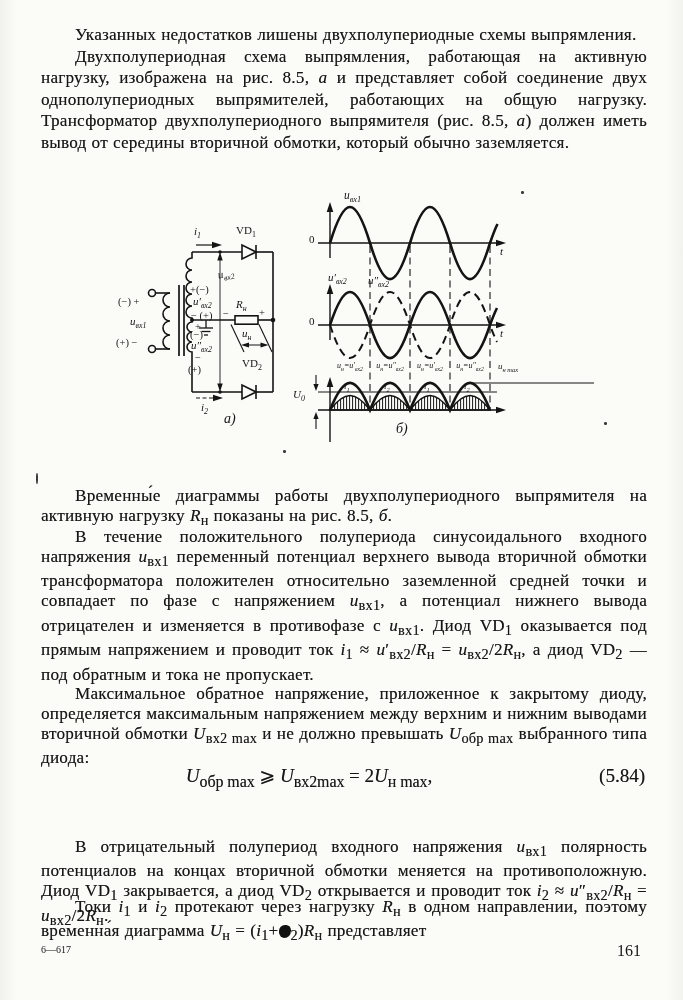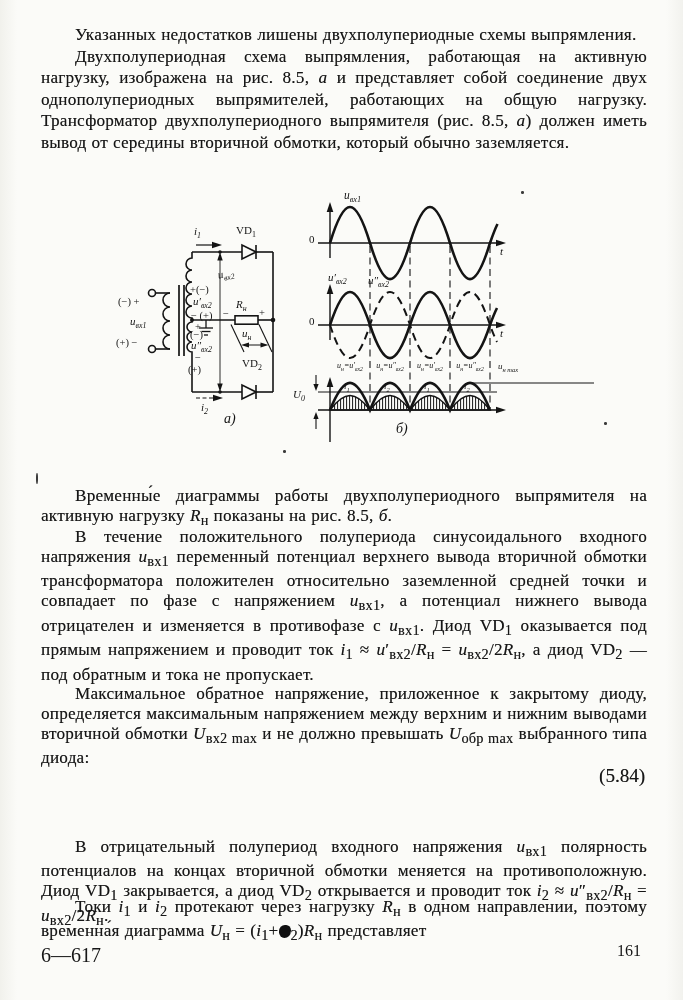--- a/index.html
+++ b/index.html
@@ -18,21 +18,21 @@
   .tb-top{line-height:21.6px;}
   .tb p{margin:0; text-indent:34px;}
   .tb p.noindent{text-indent:0;}
   .caption{
     position:absolute; top:451px; left:0; width:683px; text-align:center;
     font-size:16.5px; letter-spacing:1px; text-shadow:.25px 0 .2px rgba(10,10,10,.5);
   }
   .formula-row{position:absolute; top:764px; left:41px; width:606px; height:28px; font-size:19px;}
   .formula-body{position:absolute; left:0; right:70px; text-align:center; text-shadow:.25px 0 .2px rgba(10,10,10,.5);}
   .formula-num{position:absolute; right:2px; top:1px; text-shadow:.25px 0 .2px rgba(10,10,10,.5);}
-  .sig{position:absolute; left:41px; top:944px; font-size:20px;}
+  .sig{position:absolute; left:41px; top:944px; font-size:10px;}
   .pageno{position:absolute; right:42px; top:942px; font-size:16px;}
   .fig{position:absolute; left:100px; top:190px; width:512px; height:264px;}
   .fig svg{position:absolute; left:0; top:0;}
   .fl{
     position:absolute; white-space:nowrap; font-style:italic;
     font-size:11px; line-height:11px; color:#131313;
   }
   .fl sub{font-size:.72em; letter-spacing:0;}
   .up{font-style:normal;}
   .sm{font-size:8px; line-height:8px;}
@@ -223,20 +223,21 @@
     <p>Временны́е диаграммы работы двухполупериодного выпрямителя на активную нагрузку <i>R</i><sub>н</sub> показаны на рис. 8.5, <i>б</i>.</p>
   </div>
   <div class="tb" style="top:527px;">
     <p>В течение положительного полупериода синусоидального входного напряжения <i>u</i><sub>вх1</sub> переменный потенциал верхнего вывода вторичной обмотки трансформатора положителен относительно заземленной средней точки и совпадает по фазе с напряжением <i>u</i><sub>вх1</sub>, а потенциал нижнего вывода отрицателен и изменяется в противофазе с <i>u</i><sub>вх1</sub>. Диод VD<sub>1</sub> оказывается под прямым напряжением и проводит ток <i>i</i><sub>1</sub> ≈ <i>u</i>′<sub>вх2</sub>/<i>R</i><sub>н</sub> = <i>u</i><sub>вх2</sub>/2<i>R</i><sub>н</sub>, а диод VD<sub>2</sub> — под обратным и тока не пропускает.</p>
   </div>
   <div class="tb" style="top:684px;">
     <p>Максимальное обратное напряжение, приложенное к закрытому диоду, определяется максимальным  напряжением  между верхним и нижним выводами вторичной обмотки <i>U</i><sub>вх2 max</sub> и не должно превышать <i>U</i><sub>обр max</sub> выбранного типа диода:</p>
   </div>
 
   <div class="formula-row">
+    <div class="formula-body"><i>U</i><sub>обр max</sub> ⩾ <i>U</i><sub>вх2max</sub> = 2<i>U</i><sub>н max</sub>,</div>
     <div class="formula-num">(5.84)</div>
   </div>
 
   <div class="tb" style="top:817px;margin-top:20px;">
     <p>В отрицательный полупериод входного напряжения <i>u</i><sub>вх1</sub> полярность потенциалов на концах вторичной обмотки меняется на противоположную. Диод VD<sub>1</sub> закрывается, а диод VD<sub>2</sub> открывается и проводит ток <i>i</i><sub>2</sub> ≈ <i>u</i>″<sub>вх2</sub>/<i>R</i><sub>н</sub> = <i>u</i><sub>вх2</sub>/2<i>R</i><sub>н</sub>.</p>
   </div>
   <div class="tb" style="top:897px;">
     <p>Токи <i>i</i><sub>1</sub> и <i>i</i><sub>2</sub> протекают через нагрузку <i>R</i><sub>н</sub> в одном направлении, поэтому временна́я диаграмма <i>U</i><sub>н</sub> = (<i>i</i><sub>1</sub>+<span class="blot"></span><sub>2</sub>)<i>R</i><sub>н</sub> представляет</p>
   </div>
 

